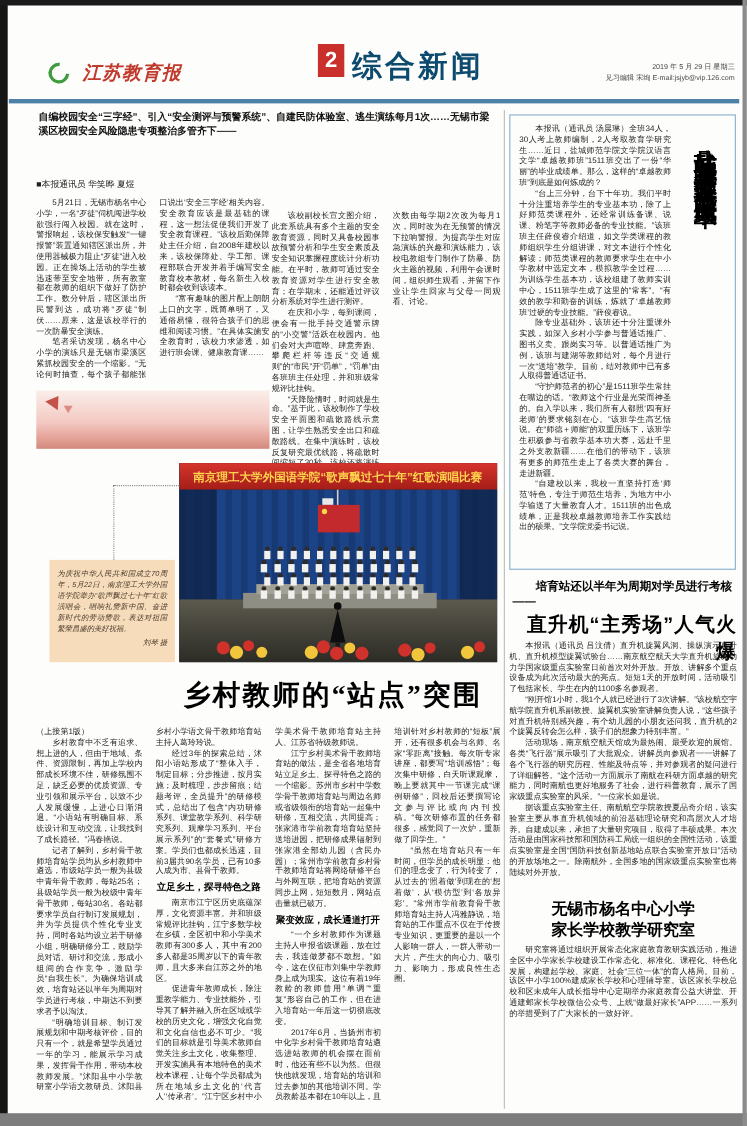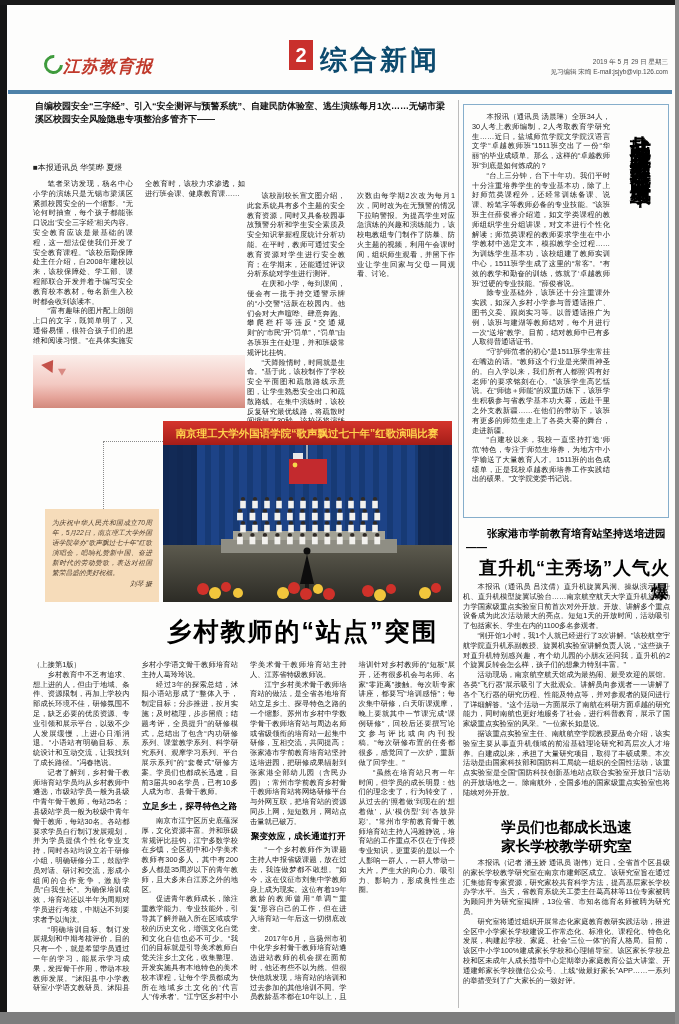--- a/index.html
+++ b/index.html
@@ -6,21 +6,21 @@
   #page{position:relative;width:679px;height:1024px;background:#fdfdfc;overflow:hidden;
         font-family:"Liberation Sans","DejaVu Sans",sans-serif;color:#1c1c1c;}
   
   .edge{position:absolute;z-index:50;}
   .edge-left{left:0;top:0;width:7px;height:1024px;background:#151515;}
   .edge-top{left:0;top:0;width:679px;height:5px;background:#1a1a1a;}
   .edge-bottom{left:0;top:1012px;width:679px;height:12px;background:#7d7d7d;}
   .edge-right{left:675px;top:0;width:4px;height:1024px;background:#8c8c8c;}
 
   
-  .masthead{position:absolute;left:44px;top:55px;display:flex;gap:0;}
+  .masthead{position:absolute;left:44px;top:55px;display:flex;align-items:center;gap:12px;}
   .logo-mark{width:13px;height:13px;border:3px solid #3f9b3d;border-radius:50%;border-right-color:transparent;transform:rotate(-40deg);}
   .masthead-text{font-family:"Liberation Serif","DejaVu Serif",serif;font-weight:bold;font-style:italic;
         font-size:17px;color:#c0392b;letter-spacing:1px;}
   .page-badge{position:absolute;left:289px;top:40px;width:24px;height:30px;background:#c9302c;
         color:#fff;font-size:20px;font-weight:bold;display:flex;align-items:center;justify-content:center;}
   .section-title{position:absolute;left:320px;top:42px;font-size:27px;font-weight:900;color:#0c4a6e;letter-spacing:3px;}
   .dateblock{position:absolute;left:440px;top:57px;width:228px;text-align:right;font-size:6.5px;line-height:10px;color:#4a4a4a;}
   .blue-rule{position:absolute;left:8px;top:90px;width:664px;height:4px;background:#4e81a8;}
 
   
@@ -50,21 +50,21 @@
   .photo{position:absolute;left:163px;top:421px;width:289px;height:181px;background:#1d1d22;}
   .dotted-decor{position:absolute;left:103px;top:441px;width:59px;height:67px;
         border-top:1px dotted #8a8a8a;border-left:1px dotted #8a8a8a;}
   .caption-box{position:absolute;left:45px;top:509px;width:114px;height:93px;background:#f6dcba;
         padding:9px 7px;box-sizing:border-box;}
   .caption-text{font-size:6.7px;line-height:10px;font-style:italic;color:#4a3a2c;text-align:justify;}
   .caption-credit{font-size:6.7px;font-style:italic;color:#4a3a2c;text-align:right;margin-top:2px;}
 
   
   .feature-headline{position:absolute;left:150px;top:615px;width:305px;text-align:center;
-        font-size:25px;font-weight:900;letter-spacing:2px;color:#000;}
+        font-size:25px;font-weight:900;letter-spacing:2px;color:#000;font-family:Liberation Serif, serif;}
   .feature-body{position:absolute;left:33px;top:660px;width:422px;height:348px;}
   .feature-body p:first-child{text-indent:0;}
   .subhead{font-weight:bold;text-align:center;font-size:8.6px;margin:5px 0 4px;color:#000;}
 
   
   .v-divider{position:absolute;left:458px;top:100px;width:1px;height:908px;background:#bcbcbc;}
   .right-box{position:absolute;left:463px;top:104px;width:206px;height:414px;border:1px solid #86aecb;
         box-sizing:border-box;display:flex;}
   .right-box-body{flex:1;padding:7px 4px 6px 8px;}
   .v-headline{width:54px;display:flex;align-items:flex-start;justify-content:center;padding-top:14px;}
@@ -92,20 +92,21 @@
   <div class="section-title">综合新闻</div>
   <div class="dateblock">
     <div>2019 年 5 月 29 日  星期三</div>
     <div>见习编辑 宋绚 E-mail:jsjyb@vip.126.com</div>
   </div>
   <div class="blue-rule"></div>
 
   <div class="kicker">自编校园安全“三字经”、引入“安全测评与预警系统”、自建民防体验室、逃生演练每月1次……无锡市梁溪区校园安全风险隐患专项整治多管齐下——</div>
   <div class="byline">■本报通讯员  华笑晔  夏煜</div>
   <div class="topbody-left bodytext cols2">
+      <p>5月21日，无锡市杨名中心小学，一名“歹徒”伺机闯进学校欲强行闯入校园。就在这时，警报响起，该校保安触发“一键报警”装置通知辖区派出所，并使用器械极力阻止“歹徒”进入校园。正在操场上活动的学生被迅速带至安全地带，所有教室都在教师的组织下做好了防护工作。数分钟后，辖区派出所民警到达，成功将“歹徒”制伏……原来，这是该校举行的一次防暴安全演练。</p>
       <p>笔者采访发现，杨名中心小学的演练只是无锡市梁溪区紧抓校园安全的一个缩影。“无论何时抽查，每个孩子都能张口说出‘安全三字经’相关内容。安全教育应该是最基础的课程，这一想法促使我们开发了安全教育课程。”该校后勤保障处主任介绍，自2008年建校以来，该校保障处、学工部、课程部联合开发并着手编写安全教育校本教材，每名新生入校时都会收到该读本。</p>
       <p>“富有趣味的图片配上朗朗上口的文字，既简单明了，又通俗易懂，很符合孩子们的思维和阅读习惯。”在具体实施安全教育时，该校力求渗透，如进行班会课、健康教育课……</p>
     </div>
   <div class="topbody-right bodytext cols2">
       <p>该校副校长宣文图介绍，此套系统具有多个主题的安全教育资源，同时又具备校园事故预警分析和学生安全素质及安全知识掌握程度统计分析功能。在平时，教师可通过安全教育资源对学生进行安全教育；在学期末，还能通过评议分析系统对学生进行测评。</p>
       <p>在庆和小学，每到课间，便会有一批手持交通警示牌的“小交警”活跃在校园内。他们会对大声喧哗、肆意奔跑、攀爬栏杆等违反“交通规则”的“市民”开“罚单”，“罚单”由各班班主任处理，并和班级常规评比挂钩。</p>
       <p>“天降险情时，时间就是生命。”基于此，该校制作了学校安全平面图和疏散路线示意图，让学生熟悉安全出口和疏散路线。在集中演练时，该校反复研究最优线路，将疏散时间缩短了30秒，该校还将演练次数由每学期2次改为每月1次，同时改为在无预警的情况下拉响警报。为提高学生对应急演练的兴趣和演练能力，该校电教组专门制作了防暴、防火主题的视频，利用午会课时间，组织师生观看，并留下作业让学生回家与父母一同观看、讨论。</p>
     </div>
 
   <div class="banner">
@@ -216,35 +217,34 @@
         <p>“台上三分钟，台下十年功。我们平时十分注重培养学生的专业基本功，除了上好师范类课程外，还经常训练备课、说课、粉笔字等教师必备的专业技能。”该班班主任薛俊睿介绍道，如文学类课程的教师组织学生分组讲课，对文本进行个性化解读；师范类课程的教师要求学生在中小学教材中选定文本，模拟教学全过程……为训练学生基本功，该校组建了教师实训中心，1511班学生成了这里的“常客”。“有效的教学和勤奋的训练，炼就了‘卓越教师班’过硬的专业技能。”薛俊睿说。</p>
         <p>除专业基础外，该班还十分注重课外实践，如深入乡村小学参与普通话推广、图书义卖、跟岗实习等。以普通话推广为例，该班与建湖等教师结对，每个月进行一次“送培”教学。目前，结对教师中已有多人取得普通话证书。</p>
         <p>“守护师范者的初心”是1511班学生常挂在嘴边的话。“教师这个行业是光荣而神圣的。自入学以来，我们所有人都照‘四有好老师’的要求铭刻在心。”该班学生高艺恬说。在“师德＋师能”的双重历练下，该班学生积极参与省教学基本功大赛，远赴千里之外支教新疆……在他们的带动下，该班有更多的师范生走上了各类大赛的舞台，走进新疆。</p>
         <p>“自建校以来，我校一直坚持打造‘师范’特色，专注于师范生培养，为地方中小学输送了大量教育人才。1511班的出色成绩单，正是我校卓越教师培养工作实践结出的硕果。”文学院党委书记说。</p>
       </div>
     <div class="v-headline">
       <span>盐城师院『卓越教师班』交出华丽成绩单</span>
     </div>
   </div>
 
-  <div class="kicker2">张家港市学前教育培育站坚持送培进园——</div>
+  <div class="kicker2">培育站还以半年为周期对学员进行考核——</div>
   <div class="headline2">直升机“主秀场”人气火爆</div>
   <div class="body2 bodytext">
       <p>本报讯（通讯员 吕汶倩）直升机旋翼风洞、操纵演示直升机、直升机模型旋翼试验台……南京航空航天大学直升机旋翼动力学国家级重点实验室日前首次对外开放。开放、讲解多个重点设备成为此次活动最大的亮点。短短1天的开放时间，活动吸引了包括家长、学生在内的1100多名参观者。</p>
       <p>“刚开馆1小时，我1个人就已经进行了3次讲解。”该校航空宇航学院直升机系副教授、旋翼机实验室讲解负责人说，“这些孩子对直升机特别感兴趣，有个幼儿园的小朋友还问我，直升机的2个旋翼反转会怎么样，孩子们的想象力特别丰富。”</p>
       <p>活动现场，南京航空航天馆成为最热闹、最受欢迎的展馆。各类“飞行器”展示吸引了大批观众。讲解员向参观者一一讲解了各个飞行器的研究历程、性能及特点等，并对参观者的疑问进行了详细解答。“这个活动一方面展示了南航在科研方面卓越的研究能力，同时南航也更好地服务了社会，进行科普教育，展示了国家级重点实验室的风采。”一位家长如是说。</p>
       <p>据该重点实验室主任、南航航空学院教授夏品奇介绍，该实验室主要从事直升机领域的前沿基础理论研究和高层次人才培养。自建成以来，承担了大量研究项目，取得了丰硕成果。本次活动是由国家科技部和国防科工局统一组织的全国性活动，该重点实验室是全国“国防科技创新基地站点联合实验室开放日”活动的开放场地之一。除南航外，全国多地的国家级重点实验室也将陆续对外开放。</p>
     </div>
 
   <div class="headline3">
-    <div>学员们也都成长迅速</div>
+    <div>无锡市杨名中心小学</div>
     <div>家长学校教学研究室</div>
   </div>
   <div class="body3 bodytext">
-      <p>本报讯（记者 潘玉娇 通讯员 谢伟）近日，全省首个区县级的家长学校教学研究室在南京市建邺区成立。该研究室旨在通过汇集德育专家资源，研究家校共育科学方法，提高基层家长学校办学水平。当天，省教育系统关工委主任葛高林等11位专家被聘为顾问并为研究室揭牌，13位省、市知名德育名师被聘为研究员。</p>
       <p>研究室将通过组织开展常态化家庭教育教研实践活动，推进全区中小学家长学校建设工作常态化、标准化、课程化、特色化发展，构建起学校、家庭、社会“三位一体”的育人格局。目前，该区中小学100%建成家长学校和心理辅导室。该区家长学校总校和区未成年人成长指导中心定期举办家庭教育公益大讲堂、开通建邺家长学校微信公众号、上线“做最好家长”APP……一系列的举措受到了广大家长的一致好评。</p>
     </div>
 
   <div class="edge edge-left"></div>
   <div class="edge edge-top"></div>
   <div class="edge edge-bottom"></div>
   <div class="edge edge-right"></div>
 </div>
 
 </body></html>

